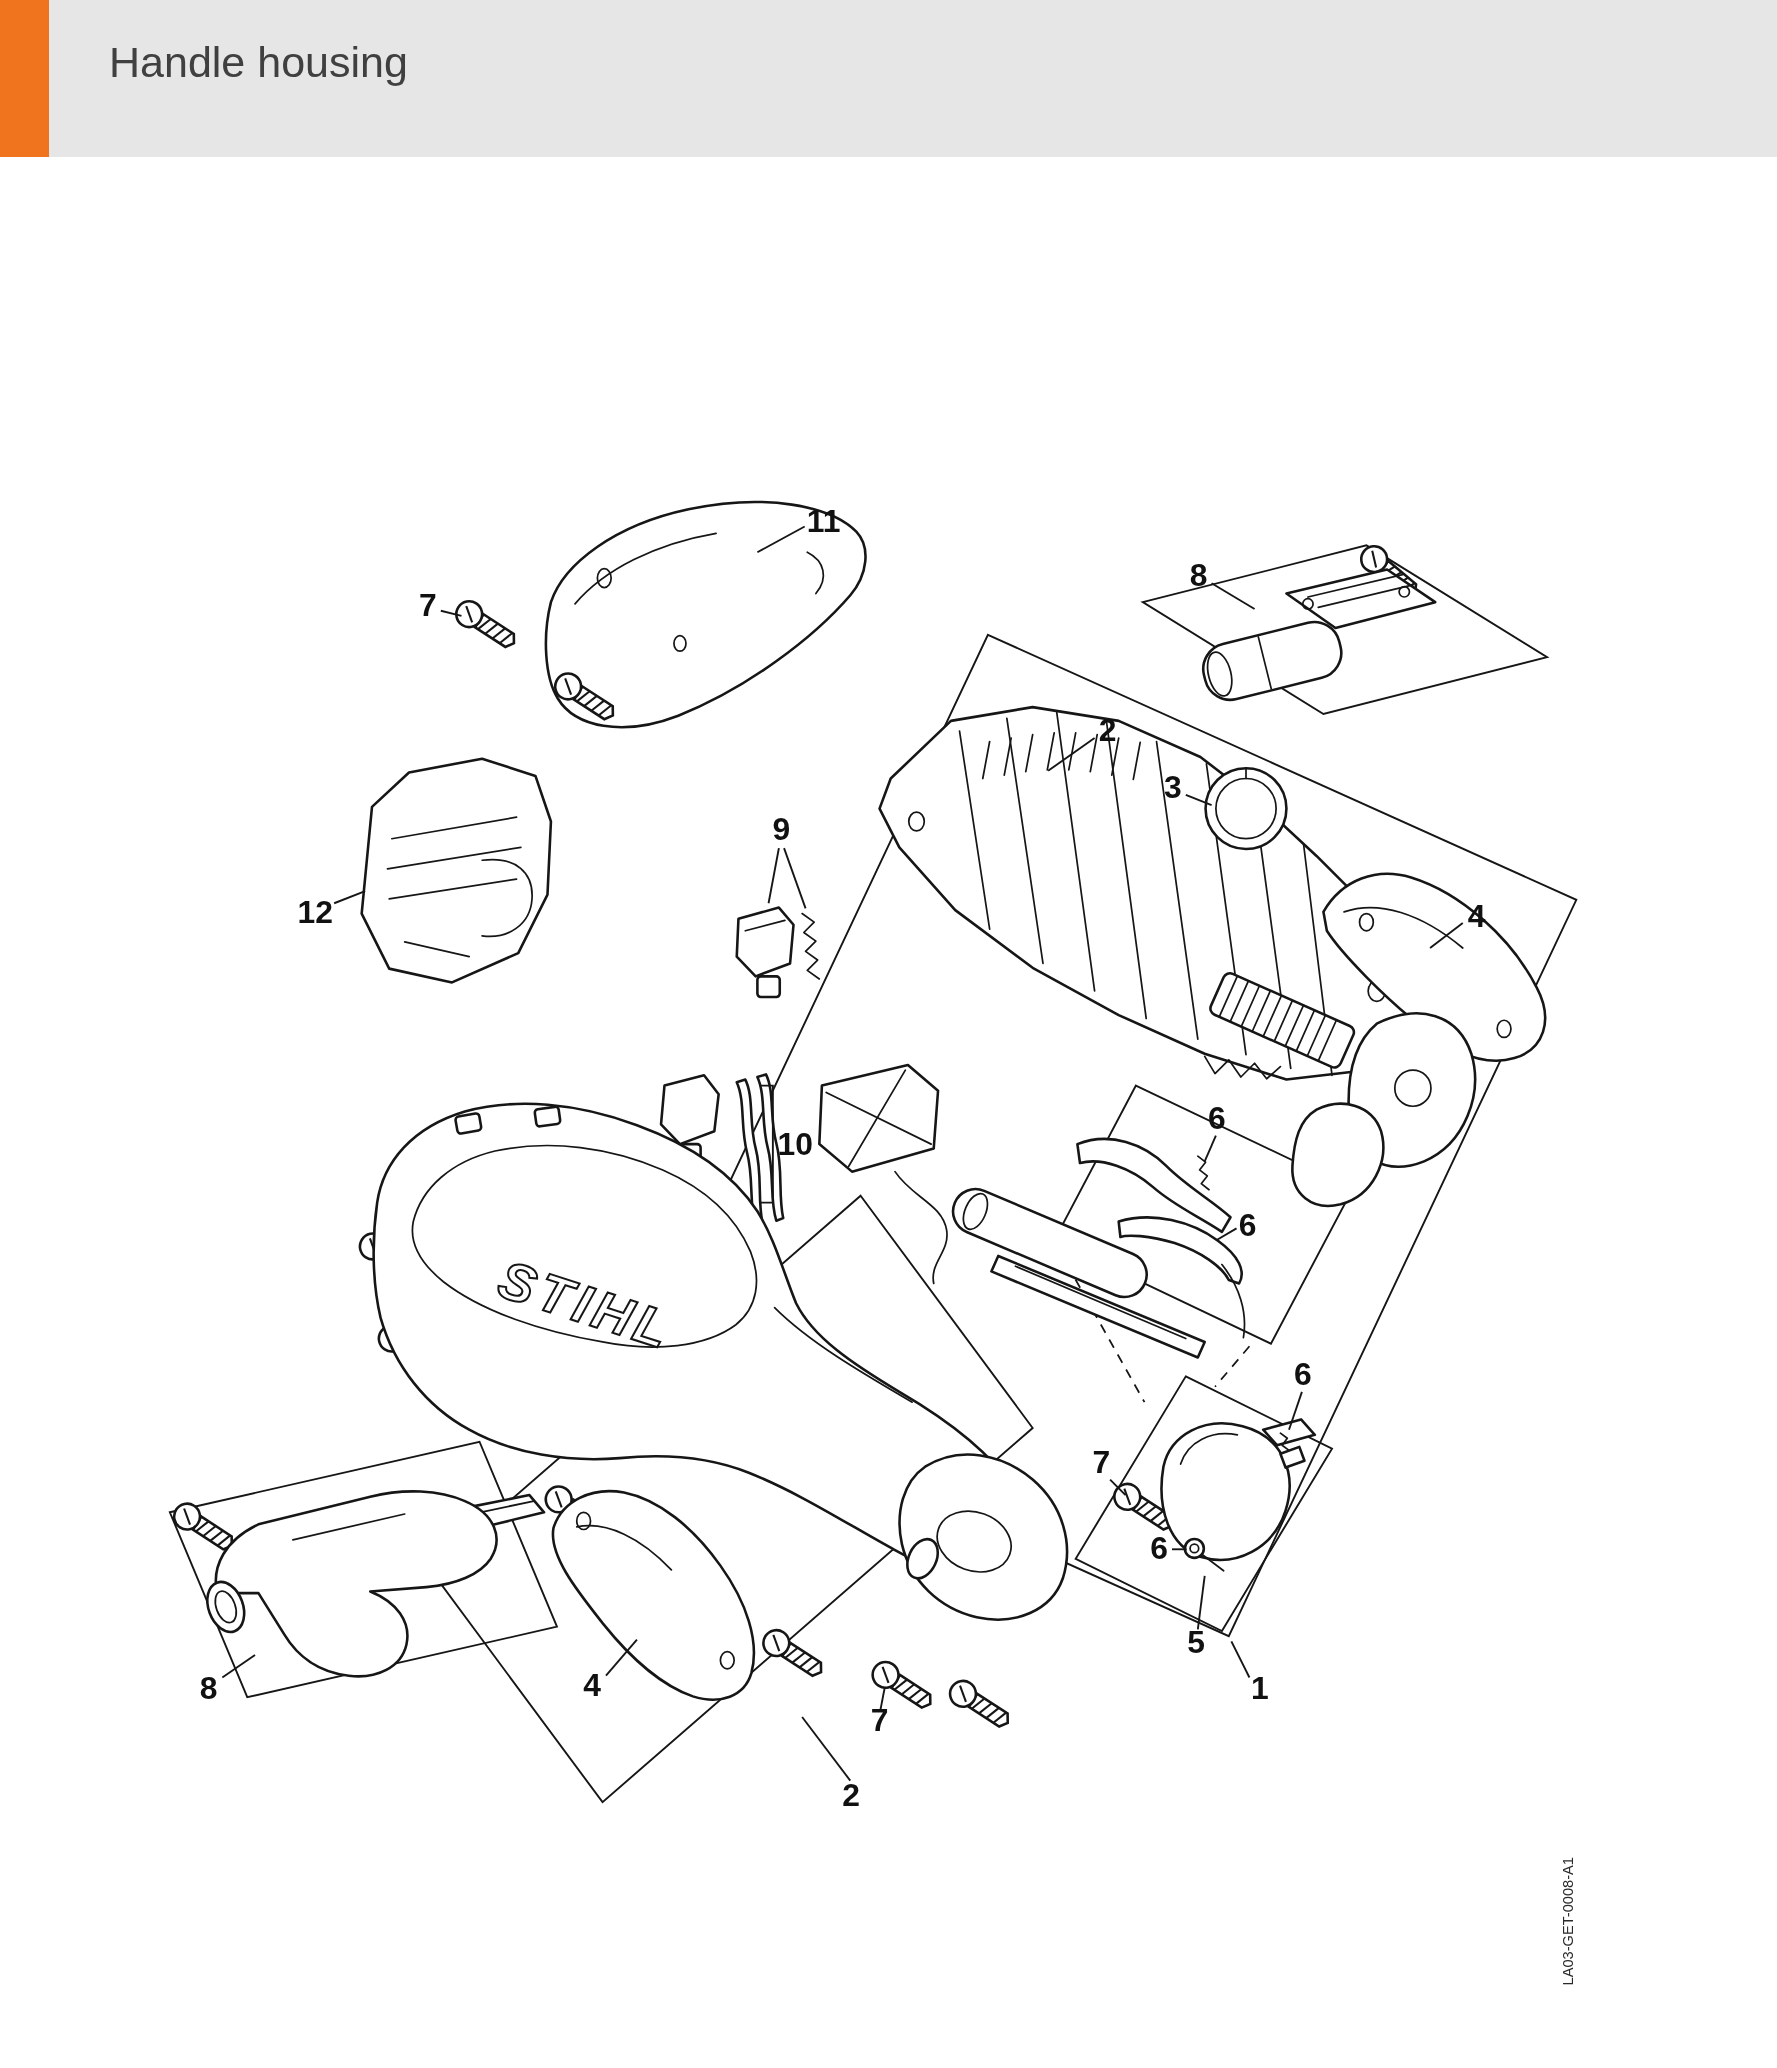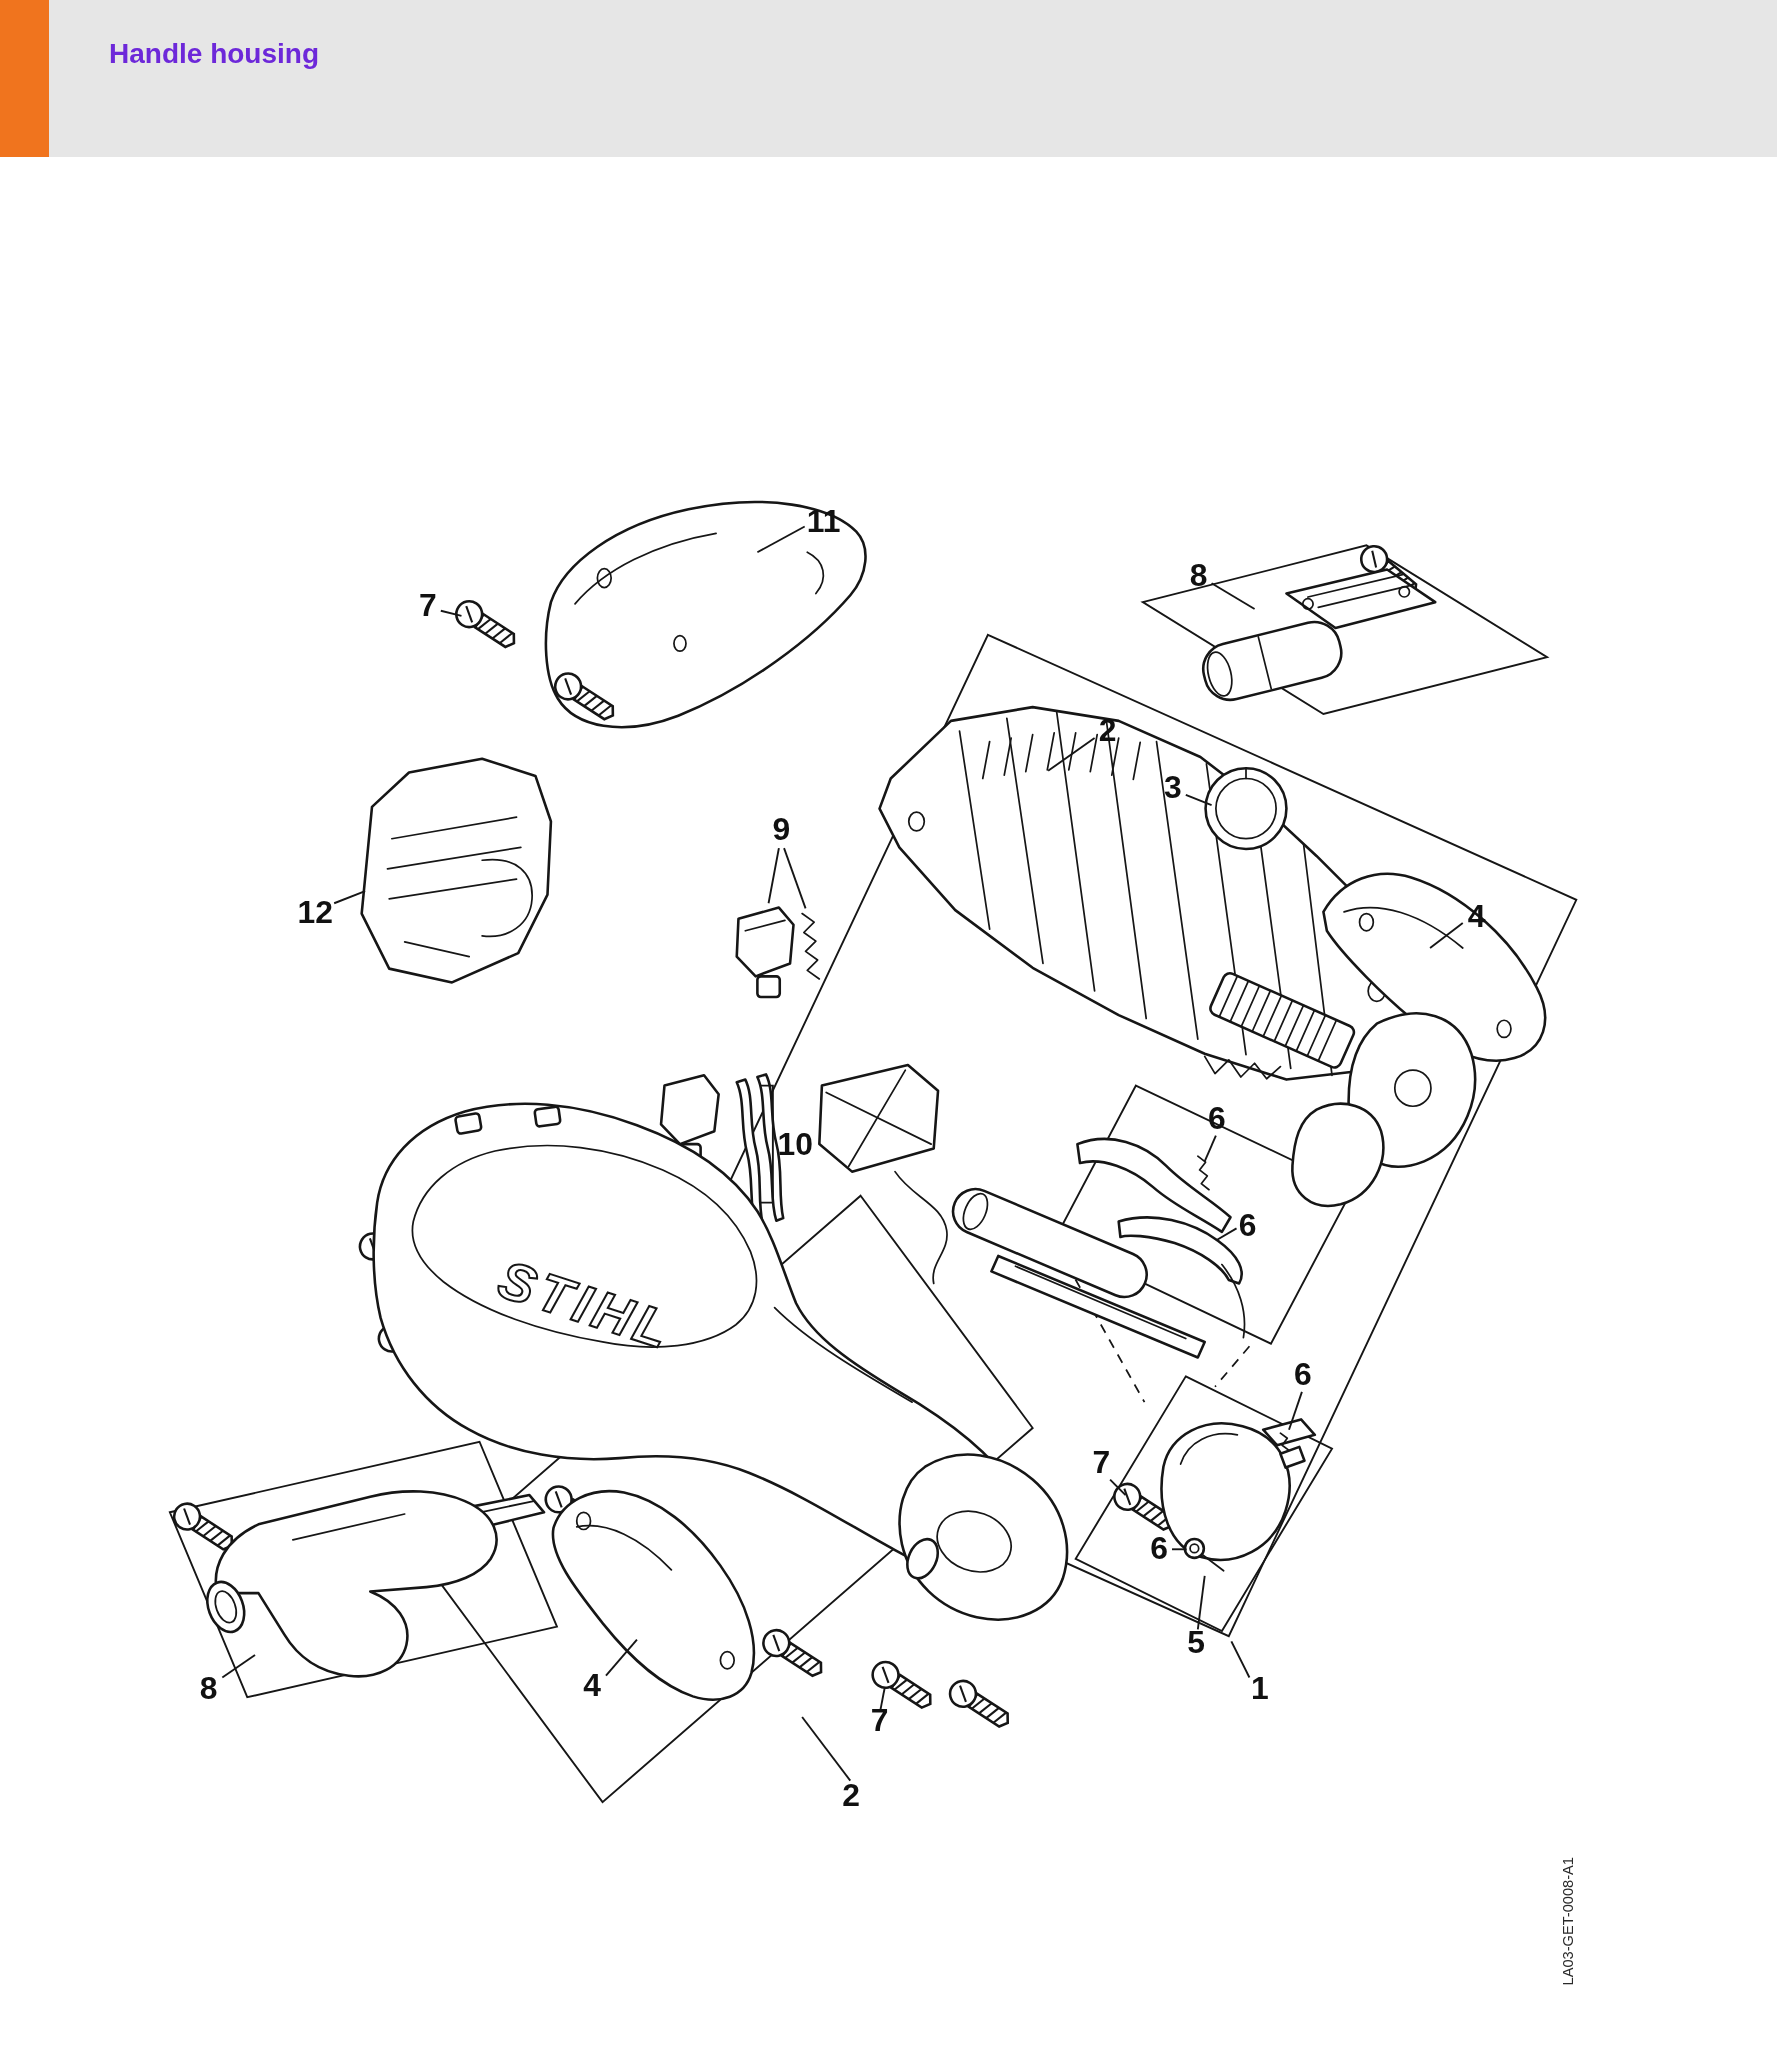--- a/index.html
+++ b/index.html
@@ -3,21 +3,21 @@
 <meta charset="utf-8">
 <style>
   html,body{margin:0;padding:0;}
   body{
     width:1778px;height:2068px;position:relative;overflow:hidden;
     background:var(--background,#fff);
     font-family:"Liberation Sans",sans-serif;
   }
   .header{position:absolute;top:0;left:0;width:1778px;height:157px;background:var(--header-gray,#e6e6e6);}
   .accent-bar{position:absolute;top:0;left:0;width:49px;height:157px;background:var(--accent-orange,#f0741e);}
-  .page-title{position:absolute;top:38px;left:109px;font-size:28px;font-weight:700;color:#6d28d9;letter-spacing:0;}
+  .page-title{position:absolute;top:38px;left:109px;font-size:43px;font-weight:400;color:#404040;letter-spacing:0;}
   svg.diagram{position:absolute;top:0;left:0;}
   .box{fill:none;stroke:var(--diagram-line,#161616);stroke-width:2.2;}
   .part{fill:#fff;stroke:var(--diagram-line,#161616);stroke-width:3;stroke-linejoin:round;stroke-linecap:round;}
   .detail{fill:none;stroke:var(--diagram-line,#161616);stroke-width:2;stroke-linejoin:round;stroke-linecap:round;}
   .leader{stroke:var(--diagram-line,#161616);stroke-width:2.2;fill:none;}
   .dashed{stroke:var(--diagram-line,#161616);stroke-width:2;stroke-dasharray:11 9;fill:none;}
   .callout{font-size:37px;font-weight:700;fill:#111;text-anchor:middle;font-family:"Liberation Sans",sans-serif;}
   .logo-text{font-size:62px;font-weight:700;font-style:italic;letter-spacing:6px;fill:#fff;stroke:var(--diagram-line,#161616);stroke-width:2.4;font-family:"Liberation Sans",sans-serif;}
   .doc-code{font-size:17px;fill:#2a2a2a;font-family:"Liberation Sans",sans-serif;}
 </style>

